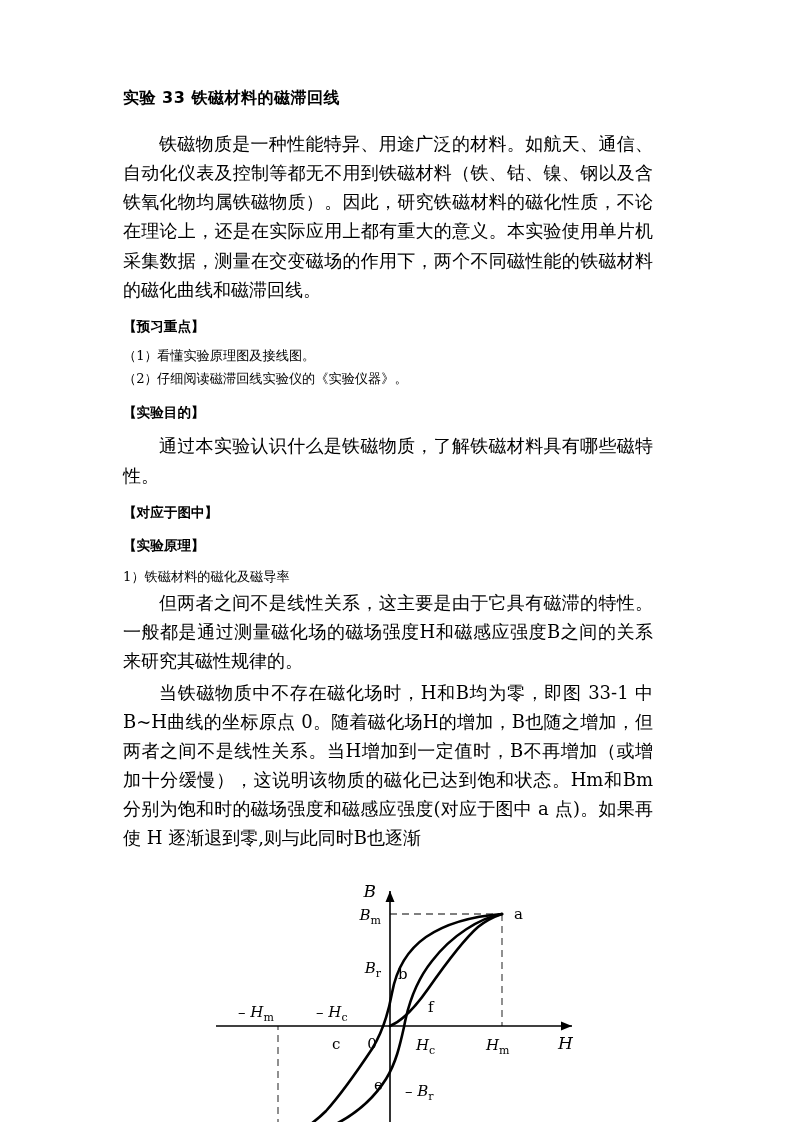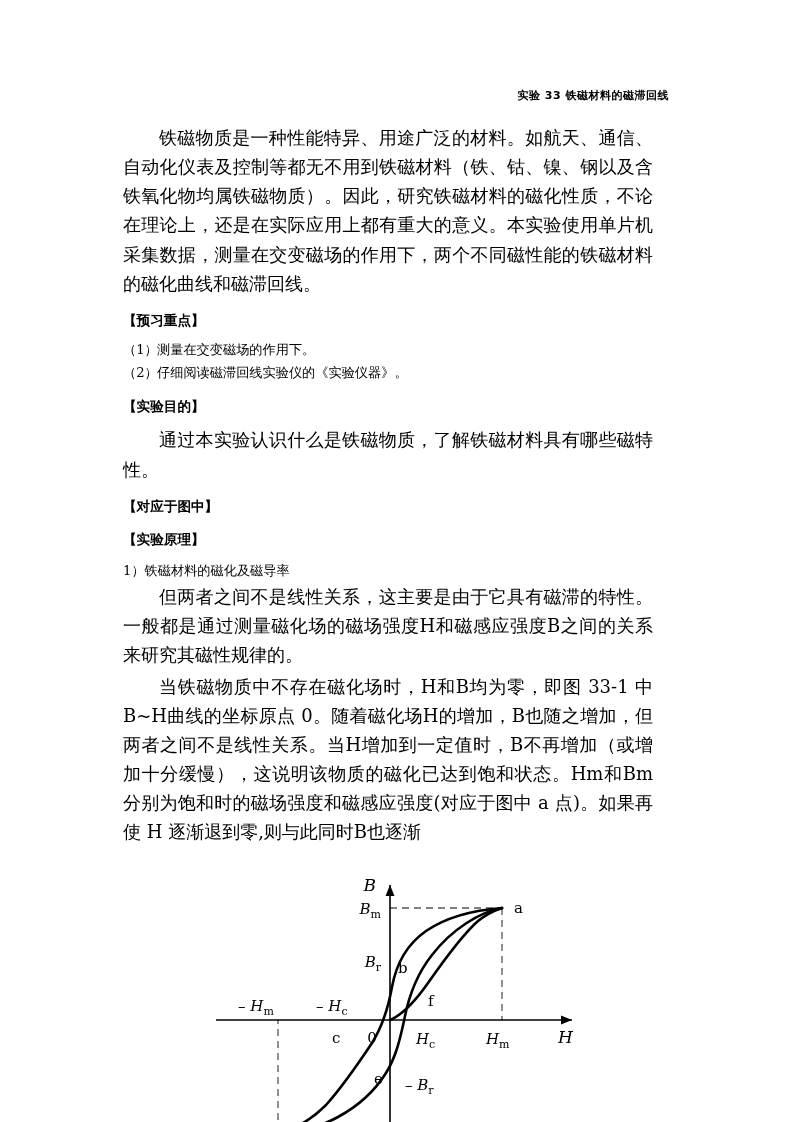--- a/index.html
+++ b/index.html
@@ -19,23 +19,23 @@
     overflow: hidden;
   }
   .content {
     position: absolute;
     left: 123px;
     top: 88px;
     width: 546px;
   }
 
   .doc-title {
-    text-align: right;
+    text-align: left;
     font-weight: bold;
-    font-size: 11px;
+    font-size: 16px;
     letter-spacing: 0.5px;
     margin: 0 0 20px 0;
     font-family: "DejaVu Sans", "Liberation Sans", sans-serif;
   }
 
   p.body-text {
     margin: 0 16px 2px 0;
     font-size: 18px;
     line-height: 1.62;
     text-align: justify;
@@ -96,21 +96,21 @@
   <div class="content">
 
     <h1 class="doc-title">实验 33   铁磁材料的磁滞回线</h1>
 
     <p class="body-text">铁磁物质是一种性能特异、用途广泛的材料。如航天、通信、自动化仪表及控制等都无不用到铁磁材料（铁、钴、镍、钢以及含铁氧化物均属铁磁物质）。因此，研究铁磁材料的磁化性质，不论在理论上，还是在实际应用上都有重大的意义。本实验使用单片机采集数据，测量在交变磁场的作用下，两个不同磁性能的铁磁材料的磁化曲线和磁滞回线。</p>
 
     <h2 class="section-head">【预习重点】</h2>
     <ul class="numbered-list">
       <li>
         <span class="num">（1）</span>
-        <span>测量在交变磁场的作用下。</span>
+        <span>看懂实验原理图及接线图。</span>
       </li>
       <li>
         <span class="num">（2）</span>
         <span>仔细阅读磁滞回线实验仪的《实验仪器》。</span>
       </li>
     </ul>
 
     <h2 class="section-head">【实验目的】</h2>
     <p class="body-text">通过本实验认识什么是铁磁物质，了解铁磁材料具有哪些磁特性。</p>
 

